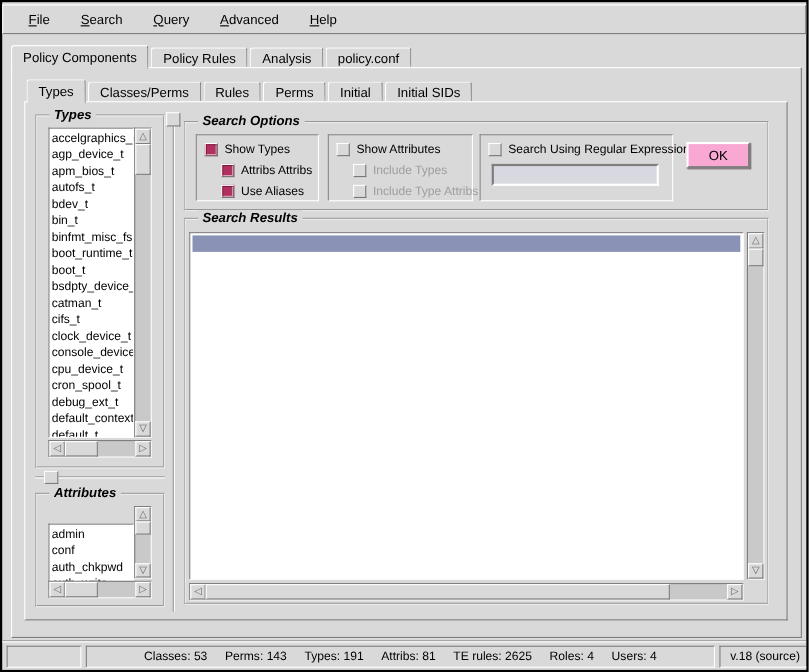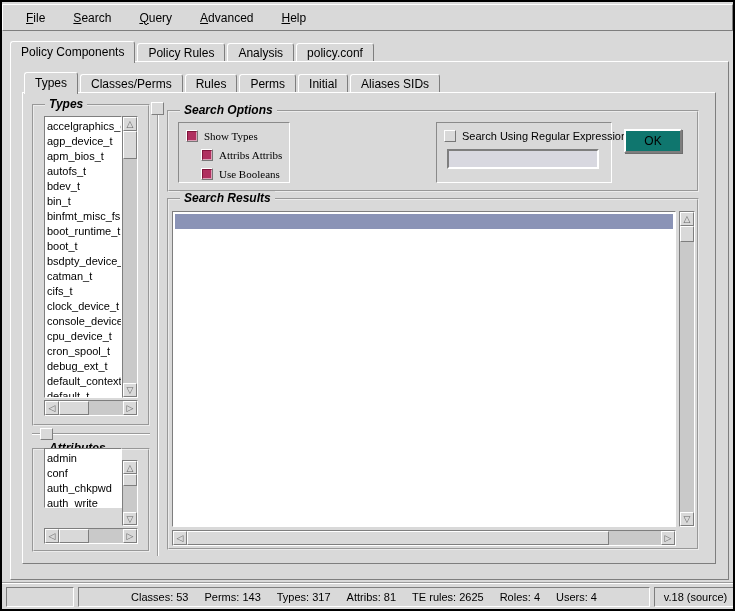--- a/index.html
+++ b/index.html
@@ -87,21 +87,21 @@
         border:1px solid; border-color:#ffffff #777777 #777777 #ffffff; }
   .cb.on { background:#b03060;
         box-shadow: inset 1px 1px 0 rgba(90,0,30,.55), inset -1px -1px 0 rgba(255,255,255,.55); }
   .cb-label { font-size:11px; white-space:nowrap; }
   .cb-label.disabled { color:#9e9e9e; }
 
   .entry { background:#d8d8e0; height:20px; width:152px;
      border:2px solid; border-color:#7e7e7e #ffffff #ffffff #7e7e7e;
      font-size:11px; padding:0 3px; font-family:"Liberation Sans",sans-serif; }
 
-  .btn { background:#0f766e; display:flex; align-items:center; justify-content:center;
+  .btn { background:#f9a8d4; display:flex; align-items:center; justify-content:center;
      border:2px solid; border-color:#ffffff #7e7e7e #7e7e7e #ffffff;
      box-shadow: 1px 1px 0 #6e6e6e; font-size:12px; cursor:default; }
 
   
   .textarea { background:#ffffff; overflow:hidden;
      border:1px solid; border-color:#7e7e7e #ffffff #ffffff #7e7e7e; }
   .sel-bar { position:absolute; left:2px; right:2px; top:2px; height:15px; background:#8a93b6; }
 
   
   .statusbar-sep { left:0; top:580px; width:731px; height:0;
@@ -132,21 +132,21 @@
     </div>
 
   <div class="abs raised main-page"></div>
 
   <div class="abs tabrow sub-tabrow">
       <div class="tab active">Types</div>
       <div class="tab">Classes/Perms</div>
       <div class="tab">Rules</div>
       <div class="tab">Perms</div>
       <div class="tab">Initial</div>
-      <div class="tab">Aliases SIDs</div>
+      <div class="tab">Initial SIDs</div>
     </div>
 
   <div class="abs raised sub-page"></div>
 
   <div class="abs lframe groovebox" style="left:30px; top:102px; width:118px; height:322px;">
     <span class="lf-title">Types</span>
   </div>
   <div class="abs lb" style="left:42px; top:114px; width:78px; height:282px;">
       <div class="lb-item">accelgraphics_e</div>
       <div class="lb-item">agp_device_t</div>
@@ -182,21 +182,21 @@
   </div>
 
   <div class="abs h-sash"></div>
   <div class="abs h-sash-handle"></div>
   <div class="abs v-sash"></div>
   <div class="abs v-sash-handle"></div>
 
   <div class="abs lframe groovebox" style="left:30px; top:446px; width:118px; height:104px;">
     <span class="lf-title">Attributes</span>
   </div>
-  <div class="abs lb" style="left:42px; top:446px; width:78px; height:60px;">
+  <div class="abs lb" style="left:42px; top:474px; width:78px; height:60px;">
       <div class="lb-item">admin</div>
       <div class="lb-item">conf</div>
       <div class="lb-item">auth_chkpwd</div>
       <div class="lb-item">auth_write</div>
     </div>
   <div class="abs scroll v" style="left:120px; top:458px; width:16px; height:66px;">
     <div class="sb-btn" style="height:13px;">△</div>
     <div class="sb-thumb th-attr-v"></div>
     <div class="sb-spacer"></div>
     <div class="sb-btn" style="height:13px;">▽</div>
@@ -204,32 +204,46 @@
   <div class="abs scroll h" style="left:42px; top:526px; width:94px; height:16px;">
     <div class="sb-btn">◁</div>
     <div class="sb-thumb th-attr-h"></div>
     <div class="sb-spacer"></div>
     <div class="sb-btn">▷</div>
   </div>
 
   <div class="abs lframe groovebox" style="left:165px; top:108px; width:532px; height:82px;">
     <span class="lf-title">Search Options</span>
   </div>
-  <div class="abs check-group" style="left:176px; top:120px; width:112px; height:61px;font-family:Liberation Serif, serif;">
+  <div class="abs check-group" style="left:176px; top:120px; width:112px; height:61px;">
       <div class="check-row">
         <span class="cb on"></span>
         <span class="cb-label">Show Types</span>
       </div>
       <div class="check-row indent">
         <span class="cb on"></span>
         <span class="cb-label">Attribs Attribs</span>
       </div>
       <div class="check-row indent">
         <span class="cb on"></span>
-        <span class="cb-label">Use Booleans</span>
+        <span class="cb-label">Use Aliases</span>
+      </div>
+    </div>
+  <div class="abs check-group" style="left:296px; top:120px; width:132px; height:61px;">
+      <div class="check-row">
+        <span class="cb"></span>
+        <span class="cb-label">Show Attributes</span>
+      </div>
+      <div class="check-row indent">
+        <span class="cb"></span>
+        <span class="cb-label disabled">Include Types</span>
+      </div>
+      <div class="check-row indent">
+        <span class="cb"></span>
+        <span class="cb-label disabled">Include Type Attribs</span>
       </div>
     </div>
   <div class="abs check-group" style="left:434px; top:120px; width:176px; height:61px;">
     <div>
         <div class="check-row">
           <span class="cb"></span>
           <span class="cb-label">Search Using Regular Expression</span>
         </div>
       </div>
     <input class="entry" style="margin-left: 3px;" type="text" value="">
@@ -254,21 +268,21 @@
     <div class="sb-spacer"></div>
     <div class="sb-btn">▷</div>
   </div>
 
   <div class="abs statusbar-sep"></div>
   <div class="abs status-box" style="left:4px; width:68px;"></div>
   <div class="abs status-box" style="left:76px; width:572px;">
     <div class="stats">
         <div class="stat">Classes: 53</div>
         <div class="stat">Perms: 143</div>
-        <div class="stat">Types: 317</div>
+        <div class="stat">Types: 191</div>
         <div class="stat">Attribs: 81</div>
         <div class="stat">TE rules: 2625</div>
         <div class="stat">Roles: 4</div>
         <div class="stat">Users: 4</div>
       </div>
   </div>
   <div class="abs status-box" style="left:652px; width:83px;">
     <span>v.18 (source)</span>
   </div>
 

